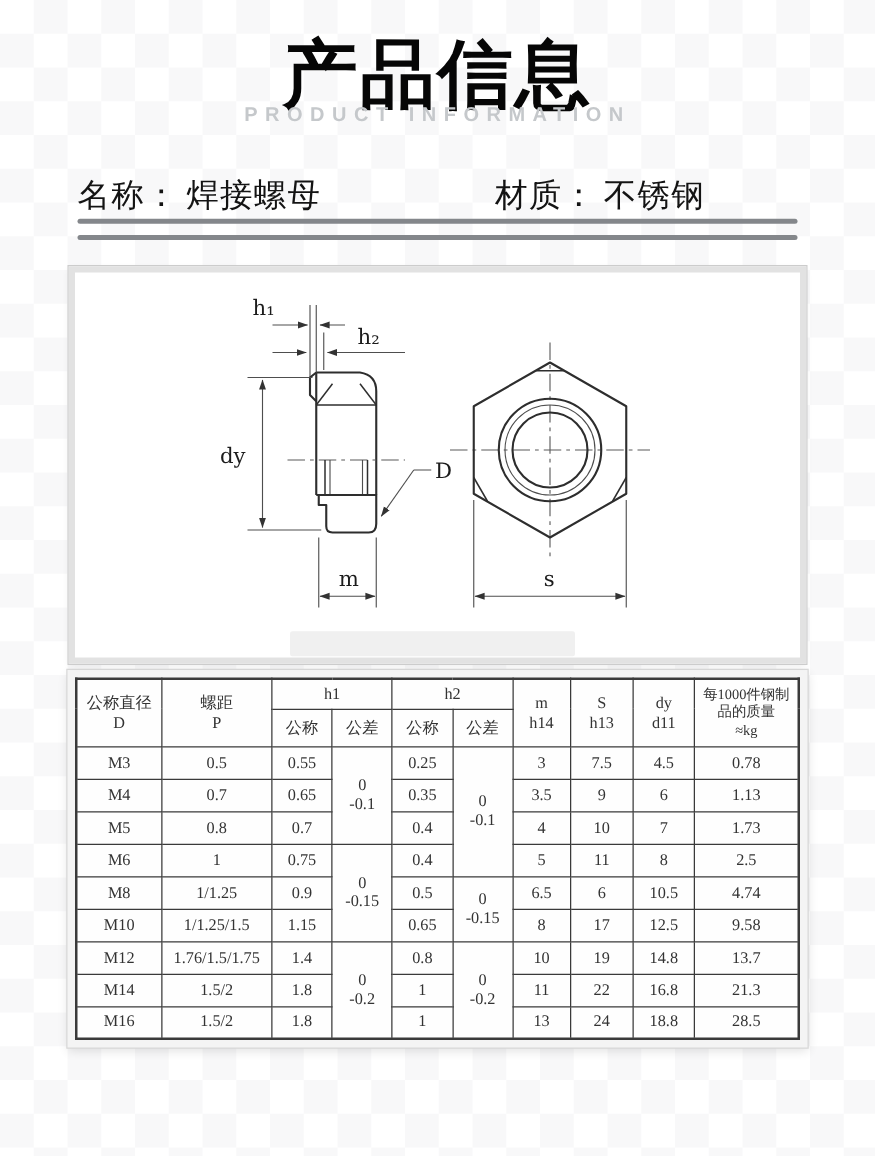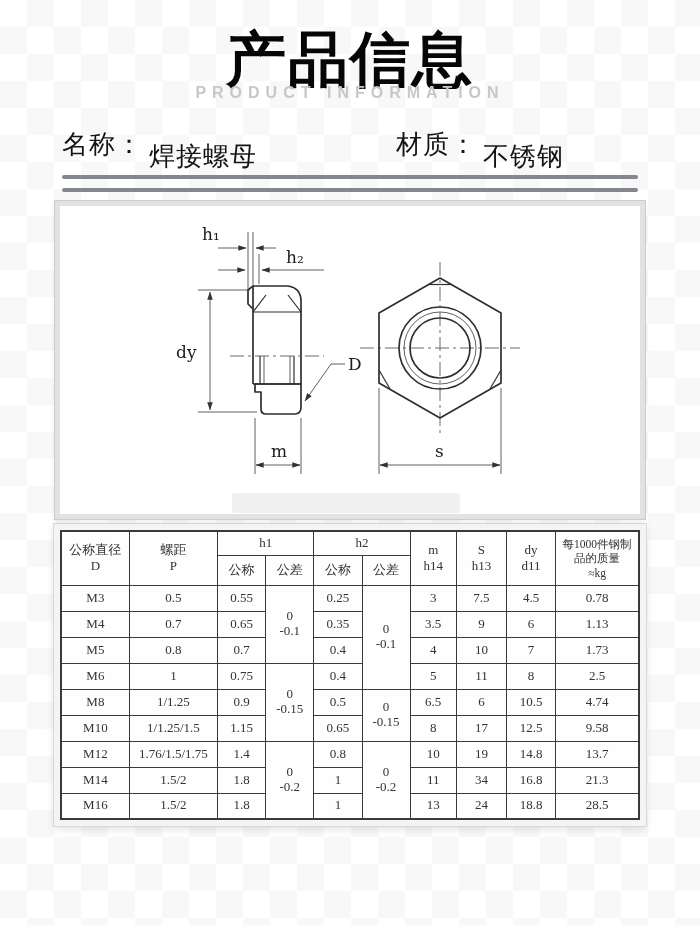--- a/index.html
+++ b/index.html
@@ -20,29 +20,29 @@
     color:#060606; line-height:1.12;
   }
   .subtitle {
     text-align:center; font-size:16px; letter-spacing:6px; color:#c5c8cb;
     margin-top:-9px; font-weight:bold;
   }
 
   
   .specs { width:576px; margin:20px auto 0; }
   .spec-row { display:flex; align-items:center; height:44px; }
-  .spec { display:flex; align-items:center; font-size:26px; color:#141414; }
+  .spec { display:flex; align-items:flex-end; font-size:26px; color:#141414; }
   .spec:first-child { flex:0 0 58%; }
   .spec .lab { letter-spacing:1px; }
   .spec .val { margin-left:6px; letter-spacing:1px;margin-top:24px; }
   .divider { height:4px; background:#84878b; border-radius:2px; margin:9px 0; }
 
   
   .drawing-photo {
-    width:590px; margin:9px auto 0; background:#fff;
+    width:590px; margin:21px auto 0; background:#fff;
     border:5px solid #e2e2e2; box-shadow:0 0 0 1px #cccccc, 0 2px 6px rgba(0,0,0,.08);
     position:relative;
   }
   .drawing-photo svg { display:block; }
   .watermark {
     position:absolute; left:172px; top:287px; width:228px; height:20px;
     background:rgba(150,150,150,.14); border-radius:2px;
   }
   .ol   { stroke:#2e2e2e; stroke-width:1.7; fill:none; stroke-linejoin:round; }
   .md   { stroke:#2e2e2e; stroke-width:1.2; fill:none; }
@@ -293,21 +293,21 @@
             <td>19</td>
             <td>14.8</td>
             <td>13.7</td>
           </tr>
           <tr>
             <td>M14</td>
             <td>1.5/2</td>
             <td>1.8</td>
             <td>1</td>
             <td>11</td>
-            <td>34</td>
+            <td>22</td>
             <td>16.8</td>
             <td>21.3</td>
           </tr>
           <tr>
             <td>M16</td>
             <td>1.5/2</td>
             <td>1.8</td>
             <td>1</td>
             <td>13</td>
             <td>24</td>

